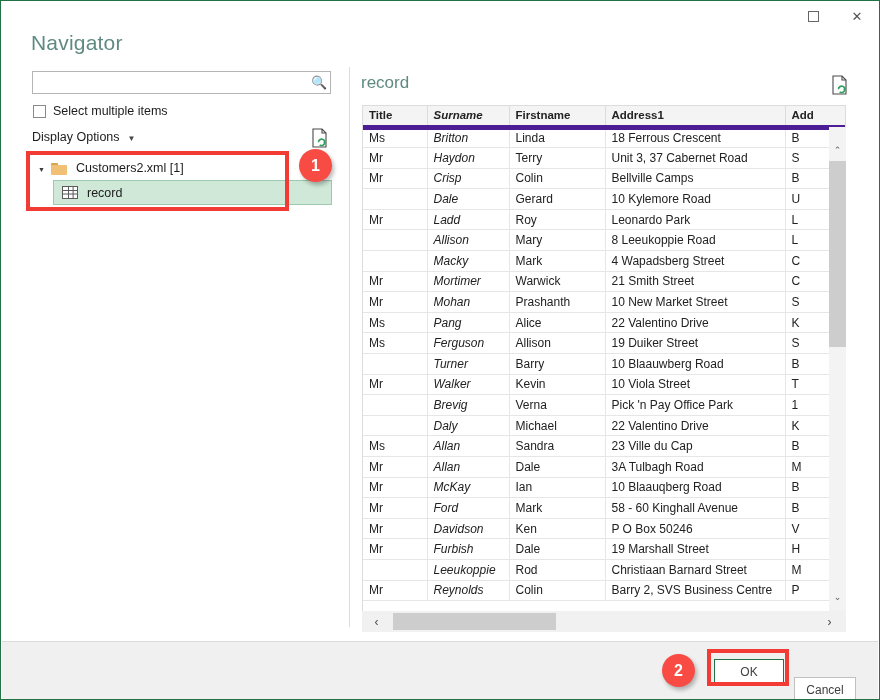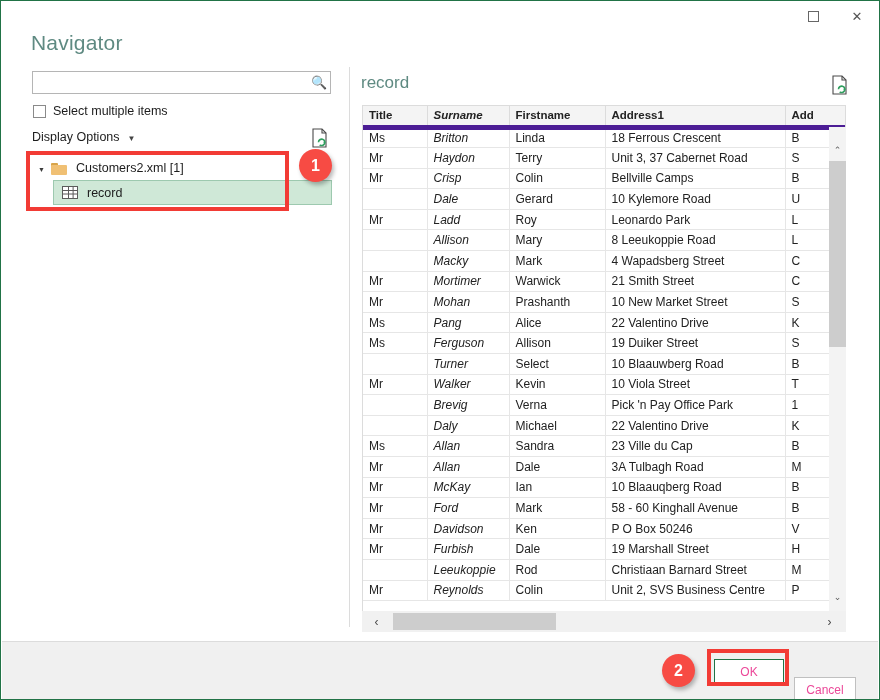--- a/index.html
+++ b/index.html
@@ -314,21 +314,21 @@
     background: #f0f0f0;
     border-top: 1px solid #dcdcdc;
   }
   .dlg-btn {
     position: absolute;
     height: 25px;
     background: #ffffff;
     border: 1px solid #c0c0c0;
     font-size: 12px;
     font-family: "Liberation Sans", sans-serif;
-    color: #ec4899;
+    color: #404040;
     display: flex; align-items: center; justify-content: center;
     cursor: default;
   }
   #ok-btn {
     left: 712px; top: 17px;
     width: 70px;
     border: 1px solid #217346;
   }
   #cancel-btn {
     left: 792px; top: 35px;
@@ -504,21 +504,21 @@
           <tr>
             <td class="col-title">Ms</td>
             <td class="col-surname">Ferguson</td>
             <td class="col-first">Allison</td>
             <td class="col-addr1">19 Duiker Street</td>
             <td class="col-addr2">S</td>
           </tr>
           <tr>
             <td class="col-title"></td>
             <td class="col-surname">Turner</td>
-            <td class="col-first">Select</td>
+            <td class="col-first">Barry</td>
             <td class="col-addr1">10 Blaauwberg Road</td>
             <td class="col-addr2">B</td>
           </tr>
           <tr>
             <td class="col-title">Mr</td>
             <td class="col-surname">Walker</td>
             <td class="col-first">Kevin</td>
             <td class="col-addr1">10 Viola Street</td>
             <td class="col-addr2">T</td>
           </tr>
@@ -582,21 +582,21 @@
             <td class="col-title"></td>
             <td class="col-surname">Leeukoppie</td>
             <td class="col-first">Rod</td>
             <td class="col-addr1">Christiaan Barnard Street</td>
             <td class="col-addr2">M</td>
           </tr>
           <tr>
             <td class="col-title">Mr</td>
             <td class="col-surname">Reynolds</td>
             <td class="col-first">Colin</td>
-            <td class="col-addr1">Unit 2, SVS Business Centre</td>
+            <td class="col-addr1">Barry 2, SVS Business Centre</td>
             <td class="col-addr2">P</td>
           </tr>
         </tbody>
     </table>
   </div>
 
   <div id="vscroll">
     <div id="vs-up">⌃</div>
     <div id="vs-thumb"></div>
     <div id="vs-down">⌄</div>

